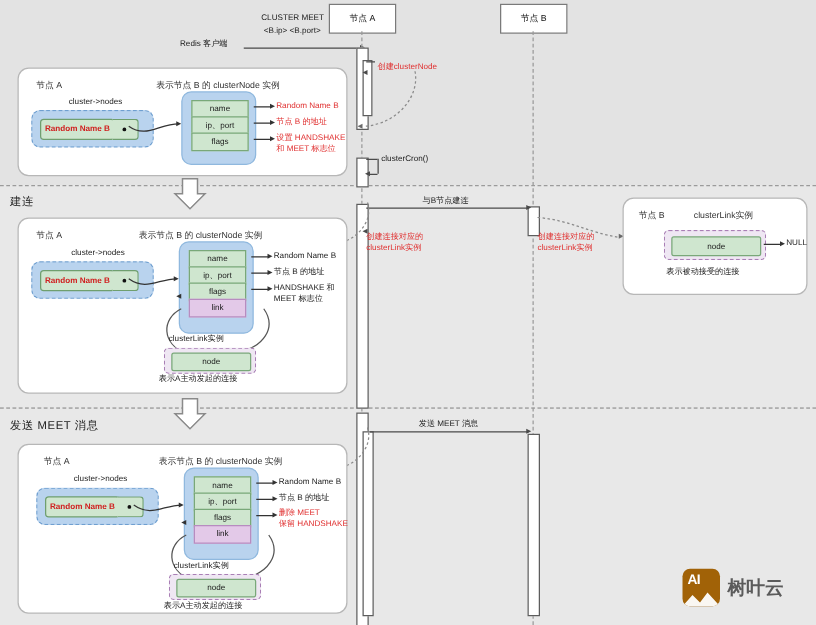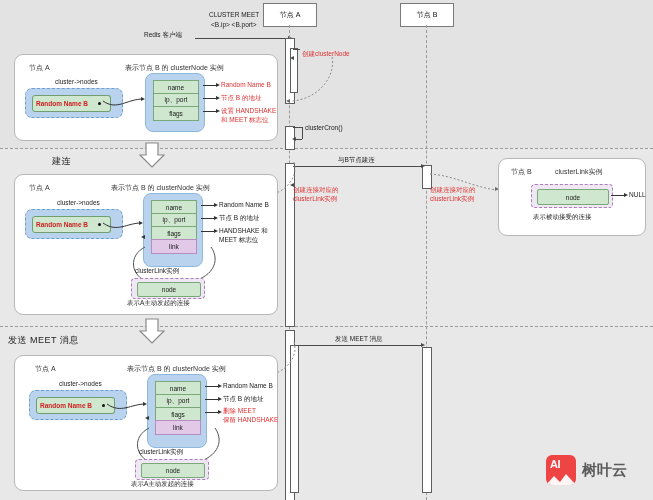--- a/index.html
+++ b/index.html
@@ -98,41 +98,41 @@
   .curve{position:absolute;}
   .curve svg{display:block;overflow:visible;}
 
   .panel-b{
     position:absolute;background:#ffffff;border:1px solid #b7b7b7;border-radius:9px;
   }
 
   
   .watermark{position:absolute;display:flex;align-items:center;gap:6px;}
   .wm-icon{
-    width:30px;height:30px;border-radius:6px;background:#ef4444;
+    width:30px;height:30px;border-radius:6px;background:#a16207;
     position:relative;overflow:hidden;
   }
   .wm-icon .ai{
     position:absolute;left:4px;top:3px;color:#ffffff;font-size:11px;font-weight:bold;
     font-family:"Liberation Sans",sans-serif;letter-spacing:-.5px;
   }
   .wm-icon .mount{
     position:absolute;left:0;bottom:0;width:30px;height:13px;
   }
   .wm-text{font-size:15px;color:#5b5b5b;font-weight:bold;}
 </style>
 </head>
 <body>
 
 <div id="root">
 
   <div class="section" style="top:148px;height:177px;width:653px;"></div>
   <div class="section" style="top:326px;height:174px;width:653px;border-bottom:none;"></div>
 
-  <div class="section-label" style="left:8px;top:155px;margin-left:44px;">建连</div>
+  <div class="section-label" style="left:8px;top:155px;">建连</div>
   <div class="section-label" style="left:8px;top:334px;">发送 MEET 消息</div>
 
   <div class="seq-label" style="left:144px;top:31px;">Redis 客户端</div>
   <div class="seq-label" style="left:209px;top:11px;">CLUSTER MEET</div>
   <div class="seq-label" style="left:211px;top:21px;">&lt;B.ip&gt; &lt;B.port&gt;</div>
   <div class="seq-line" style="left:195px;top:38px;width:94px;"></div>
   <div class="seq-head" style="left:288px;top:35.5px;"></div>
 
   <div class="lifeline-head" style="left:263px;top:3px;width:52px;height:22px;">
     <span>节点 A</span>

